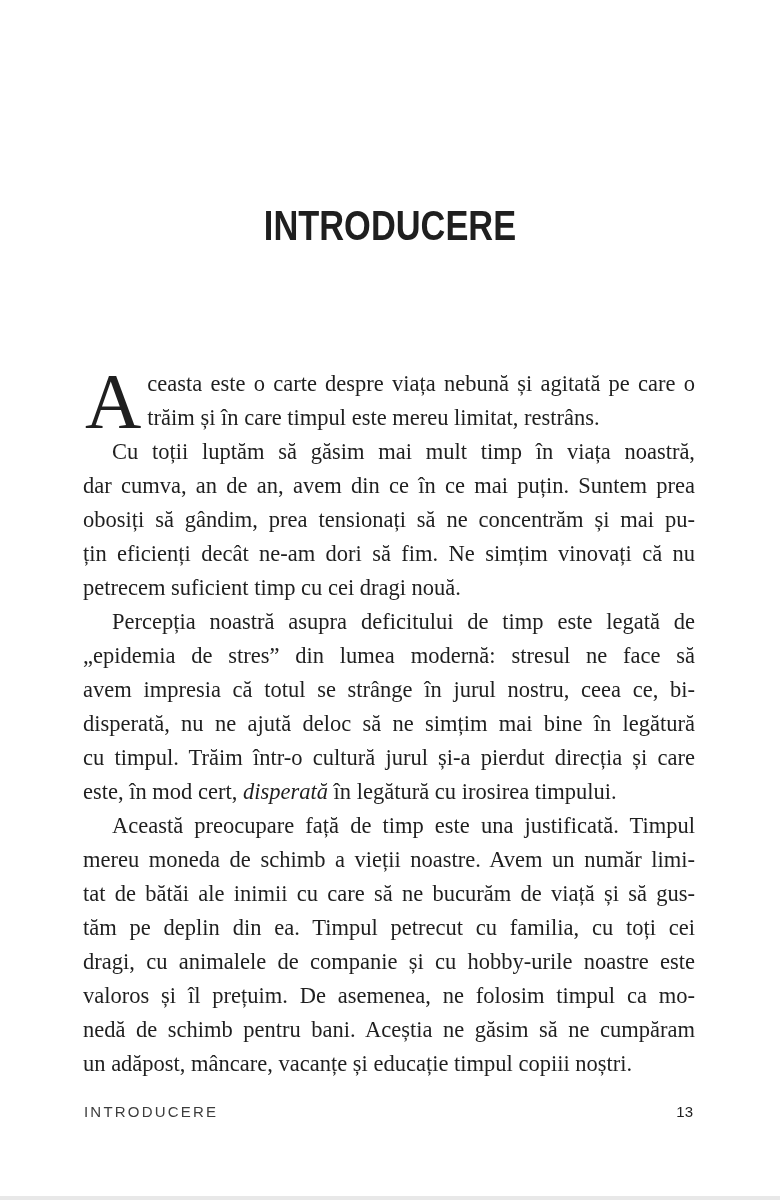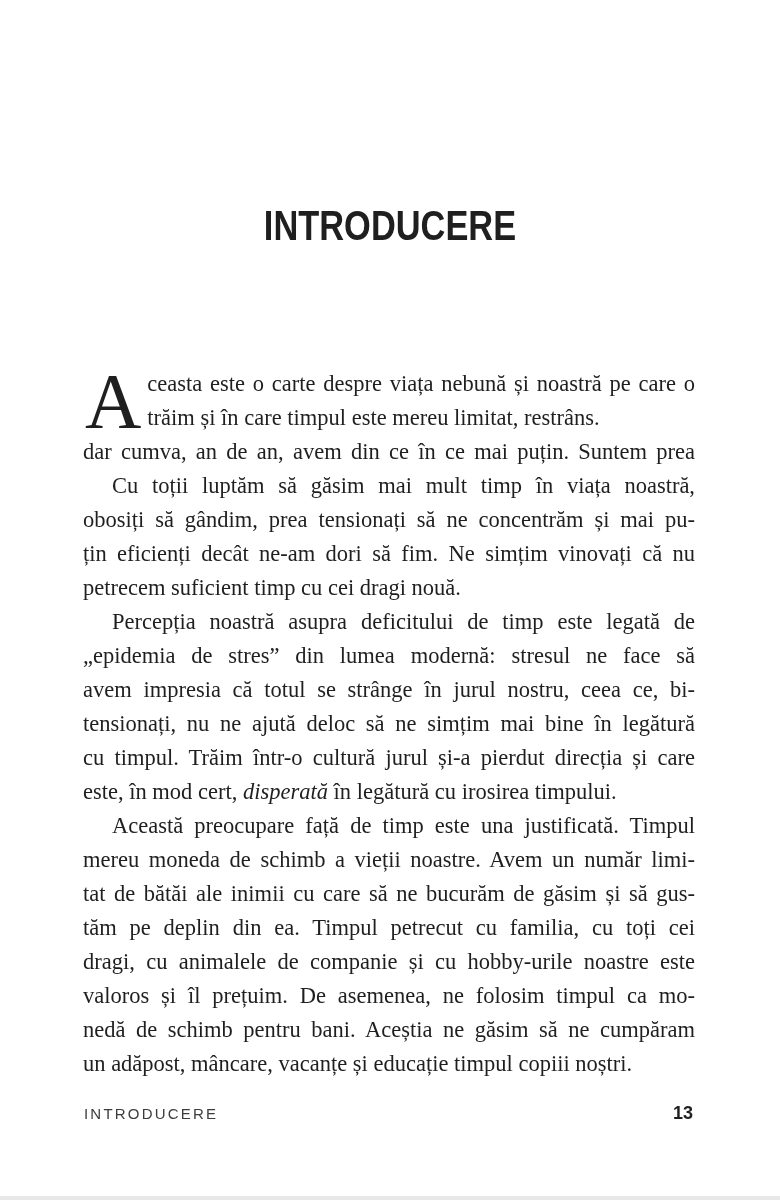--- a/index.html
+++ b/index.html
@@ -74,57 +74,57 @@
     align-items: baseline;
     font-family: "Liberation Sans", "DejaVu Sans", sans-serif;
   }
   .running-head {
     font-size: 15px;
     letter-spacing: 2.2px;
     font-weight: 400;
     color: var(--footer, #3c3c3c);
   }
   .page-number {
-    font-size: 18px;
-    font-weight: 700;
+    font-size: 15px;
+    font-weight: 400;
     color: var(--text, #1f1f1f);
   }
 </style>
 </head>
 <body>
 
 <div class="page">
 
   <h1 class="chapter-title">INTRODUCERE</h1>
 
   <div class="body-text">
       <div class="paragraph">
         <span class="dropcap">A</span>
-        <div class="line first" style=""><span>ceasta este o carte despre viața nebună și noastră pe care o</span></div>
+        <div class="line first" style=""><span>ceasta este o carte despre viața nebună și agitată pe care o</span></div>
         <div class="line last" style=""><span>trăim și în care timpul este mereu limitat, restrâns.</span></div>
       </div>
       <div class="paragraph indent">
+        <div class="line first" style=""><span>Cu toții luptăm să găsim mai mult timp în viața noastră,</span></div>
         <div class="line" style=""><span>dar cumva, an de an, avem din ce în ce mai puțin. Suntem prea</span></div>
-        <div class="line first" style=""><span>Cu toții luptăm să găsim mai mult timp în viața noastră,</span></div>
         <div class="line" style=""><span>obosiți să gândim, prea tensionați să ne concentrăm și mai pu-</span></div>
         <div class="line" style=""><span>țin eficienți decât ne-am dori să fim. Ne simțim vinovați că nu</span></div>
         <div class="line last" style=""><span>petrecem suficient timp cu cei dragi nouă.</span></div>
       </div>
       <div class="paragraph indent">
         <div class="line first" style=""><span>Percepția noastră asupra deficitului de timp este legată de</span></div>
         <div class="line" style=""><span>„epidemia de stres” din lumea modernă: stresul ne face să</span></div>
         <div class="line" style=""><span>avem impresia că totul se strânge în jurul nostru, ceea ce, bi-</span></div>
-        <div class="line" style=""><span>tensionați, nu ne ajută deloc să ne simțim mai bine în legătură</span></div>
+        <div class="line" style=""><span>disperată, nu ne ajută deloc să ne simțim mai bine în legătură</span></div>
         <div class="line" style=""><span>cu timpul. Trăim într-o cultură jurul și-a pierdut direcția și care</span></div>
         <div class="line last" style=""><span>este, în mod cert, </span><em>disperată</em><span> în legătură cu irosirea timpului.</span></div>
       </div>
       <div class="paragraph indent">
         <div class="line first" style=""><span>Această preocupare față de timp este una justificată. Timpul</span></div>
         <div class="line" style=""><span>mereu moneda de schimb a vieții noastre. Avem un număr limi-</span></div>
-        <div class="line" style=""><span>tat de bătăi ale inimii cu care să ne bucurăm de găsim și să gus-</span></div>
+        <div class="line" style=""><span>tat de bătăi ale inimii cu care să ne bucurăm de viață și să gus-</span></div>
         <div class="line" style=""><span>tăm pe deplin din ea. Timpul petrecut cu familia, cu toți cei</span></div>
         <div class="line" style=""><span>dragi, cu animalele de companie și cu hobby-urile noastre este</span></div>
         <div class="line" style=""><span>valoros și îl prețuim. De asemenea, ne folosim timpul ca mo-</span></div>
         <div class="line" style=""><span>nedă de schimb pentru bani. Aceștia ne găsim să ne cumpăram</span></div>
         <div class="line last" style=""><span>un adăpost, mâncare, vacanțe și educație timpul copiii noștri.</span></div>
       </div>
     </div>
 
   <div class="page-footer">
     <span class="running-head">INTRODUCERE</span>

